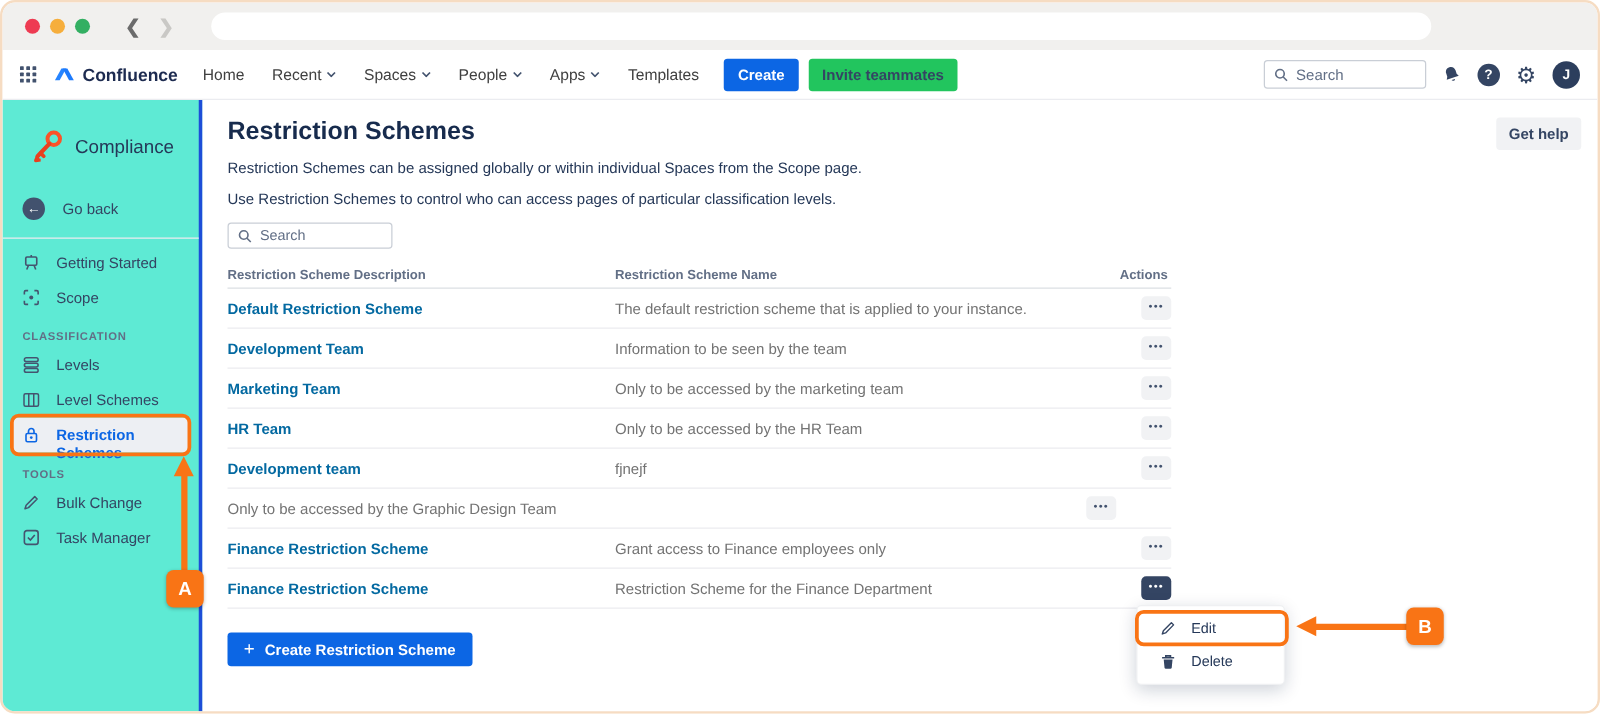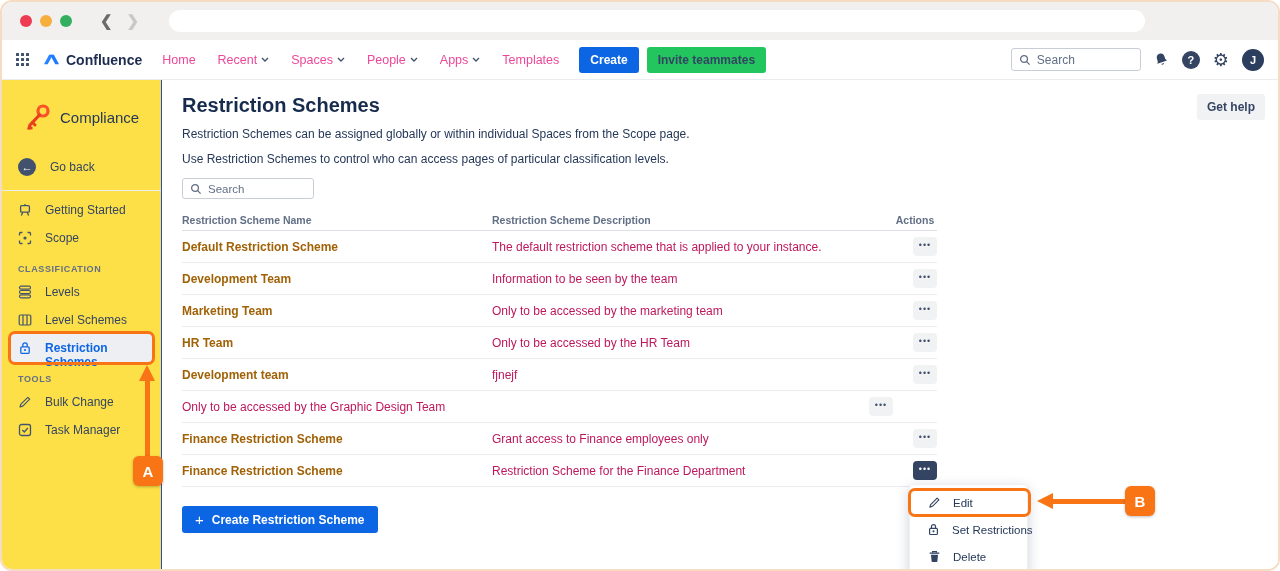--- a/index.html
+++ b/index.html
@@ -32,21 +32,21 @@
 
   
   .topnav {
     height:40px; background:#FFFFFF; border-bottom:1px solid #EBECF0;
     display:flex; align-items:center; padding:0 14px; position:relative;
   }
   .appgrid { display:grid; grid-template-columns:repeat(3,3px); gap:2px; margin-right:14px; cursor:pointer; }
   .appgrid i { width:3px; height:3px; background:#42526E; border-radius:0.5px; }
   .brand { display:flex; align-items:center; gap:6px; margin-right:20px; }
   .brand-name { font-size:14px; font-weight:bold; color:#1D2B50; }
-  .nav-items { display:flex; align-items:center; gap:22px; font-size:12.5px; font-weight:500; color:#ec4899; }
+  .nav-items { display:flex; align-items:center; gap:22px; font-size:12.5px; font-weight:500; color:#404040; }
   .nav-item { display:flex; align-items:center; gap:4px; cursor:pointer; white-space:nowrap; }
   .btn-create {
     margin-left:20px; background:#0C66E4; color:#fff; font-size:12px; font-weight:600;
     border:none; border-radius:3px; padding:6px 11px; cursor:pointer; font-family:inherit;
   }
   .btn-invite {
     margin-left:8px; background:#22c55e; color:#344563; font-size:12px; font-weight:600;
     border:none; border-radius:3px; padding:6px 11px; cursor:pointer; font-family:inherit;
   }
   .topnav-right { margin-left:auto; display:flex; align-items:center; gap:13px; }
@@ -65,21 +65,21 @@
   }
   .icon-gear { font-size:18px; color:#344563; line-height:1; cursor:pointer; }
   .avatar {
     width:22px; height:22px; border-radius:50%; background:#2C3E5D; color:#fff;
     font-size:11px; font-weight:bold; display:flex; align-items:center; justify-content:center; cursor:pointer;
   }
 
   
   .content { position:absolute; top:78px; left:0; right:0; bottom:0; display:flex; }
   .sidebar {
-    width:160px; min-width:160px; border-right:1px solid #1d4ed8; background:#fde047;
+    width:160px; min-width:160px; border-right:3px solid #1d4ed8; background:#5eead4;
     position:relative;
   }
   .main { flex:1; position:relative; background:#fff; }
 
   
   .side-logo { display:flex; align-items:center; gap:8px; padding:22px 14px 8px 22px; }
   .side-logo-name { font-size:15px; color:#253858; }
   .goback { display:flex; align-items:center; gap:14px; padding:6px 16px; margin-top:12px; cursor:pointer; }
   .goback-circle {
     width:18px; height:18px; border-radius:50%; background:#42526E; color:#fff;
@@ -123,22 +123,22 @@
   .t-head {
     display:grid; grid-template-columns:310px 1fr 44px; align-items:center;
     height:22px; border-bottom:1.5px solid #DCDFE4;
     font-size:10.5px; font-weight:600; color:#626F86;
   }
   .t-head .col-actions { text-align:center; }
   .t-row {
     display:grid; grid-template-columns:310px 1fr 44px; align-items:center;
     height:32px; border-bottom:1px solid #EBECF0; font-size:12px;
   }
-  .t-row .c-name { font-weight:600; color:#a16207; }
-  .t-row .c-desc { color:#be185d; }
+  .t-row .c-name { font-weight:600; color:#0369a1; }
+  .t-row .c-desc { color:#737373; }
   .t-row .c-actions { display:flex; justify-content:flex-end; position:relative; }
   .dots-btn {
     width:24px; height:19px; border:none; border-radius:4px; background:#F1F2F4;
     color:#42526E; font-size:9px; letter-spacing:1px; line-height:1; cursor:pointer;
     display:flex; align-items:center; justify-content:center; font-family:inherit;
     padding-bottom:3px;
   }
   .dots-btn.active { background:#344563; color:#fff; }
 
   .btn-create-scheme {
@@ -387,22 +387,22 @@
         <div class="table-search">
           <svg width="12" height="12" viewBox="0 0 12 12">
               <circle cx="5" cy="5" r="3.4" stroke="#626F86" stroke-width="1.3" fill="none"></circle>
               <path d="M7.6,7.6 L10.6,10.6" stroke="#626F86" stroke-width="1.3"></path>
             </svg>
           <input placeholder="Search" style="">
         </div>
 
         <div class="rs-table">
           <div class="t-head">
+            <span>Restriction Scheme Description</span>
             <span>Restriction Scheme Name</span>
-            <span>Restriction Scheme Description</span>
             <span class="col-actions">Actions</span>
           </div>
 
           <div class="t-row">
             <span class="c-name">Default Restriction Scheme</span>
             <span class="c-desc">The default restriction scheme that is applied to your instance.</span>
             <span class="c-actions">
                 <button class="dots-btn">•••</button>
               </span>
           </div>
@@ -460,30 +460,20 @@
                     <svg width="13" height="13" viewBox="0 0 14 14">
                         <path d="M2,12 L2.9,9.2 L9.8,2.3 L11.7,4.2 L4.8,11.1 Z" stroke="#344563" stroke-width="1.2" fill="none" stroke-linejoin="round"></path>
                       </svg>
                   </span>
                   <span>Edit</span>
                   <span class="ann-box on-edit"></span>
                 </div>
                 <div class="ctx-item">
                   <span class="m-ic">
                     <svg width="13" height="13" viewBox="0 0 14 14">
-                        <rect x="2.8" y="5.8" width="8.4" height="6.6" rx="1.2" stroke="#344563" stroke-width="1.3" fill="none"></rect>
-                        <path d="M4.8,5.8 V4 a2.2,2.2 0 0 1 4.4,0 V5.8" stroke="#344563" stroke-width="1.3" fill="none"></path>
-                        <circle cx="7" cy="9" r="1.1" fill="#344563"></circle>
-                      </svg>
-                  </span>
-                  <span>Set Restrictions</span>
-                </div>
-                <div class="ctx-item">
-                  <span class="m-ic">
-                    <svg width="13" height="13" viewBox="0 0 14 14">
                         <path d="M1.8,3.4 H12.2" stroke="#344563" stroke-width="1.4"></path>
                         <path d="M5,3 V1.8 H9 V3" stroke="#344563" stroke-width="1.4" fill="none"></path>
                         <path d="M3.2,5 L3.9,12 a1.2,1.2 0 0 0 1.2,1 h3.8 a1.2,1.2 0 0 0 1.2,-1 L10.8,5 Z" fill="#344563"></path>
                       </svg>
                   </span>
                   <span>Delete</span>
                 </div>
 
                 <span class="arrow-head annB-head"></span>
                 <span class="arrow-line annB-line"></span>

